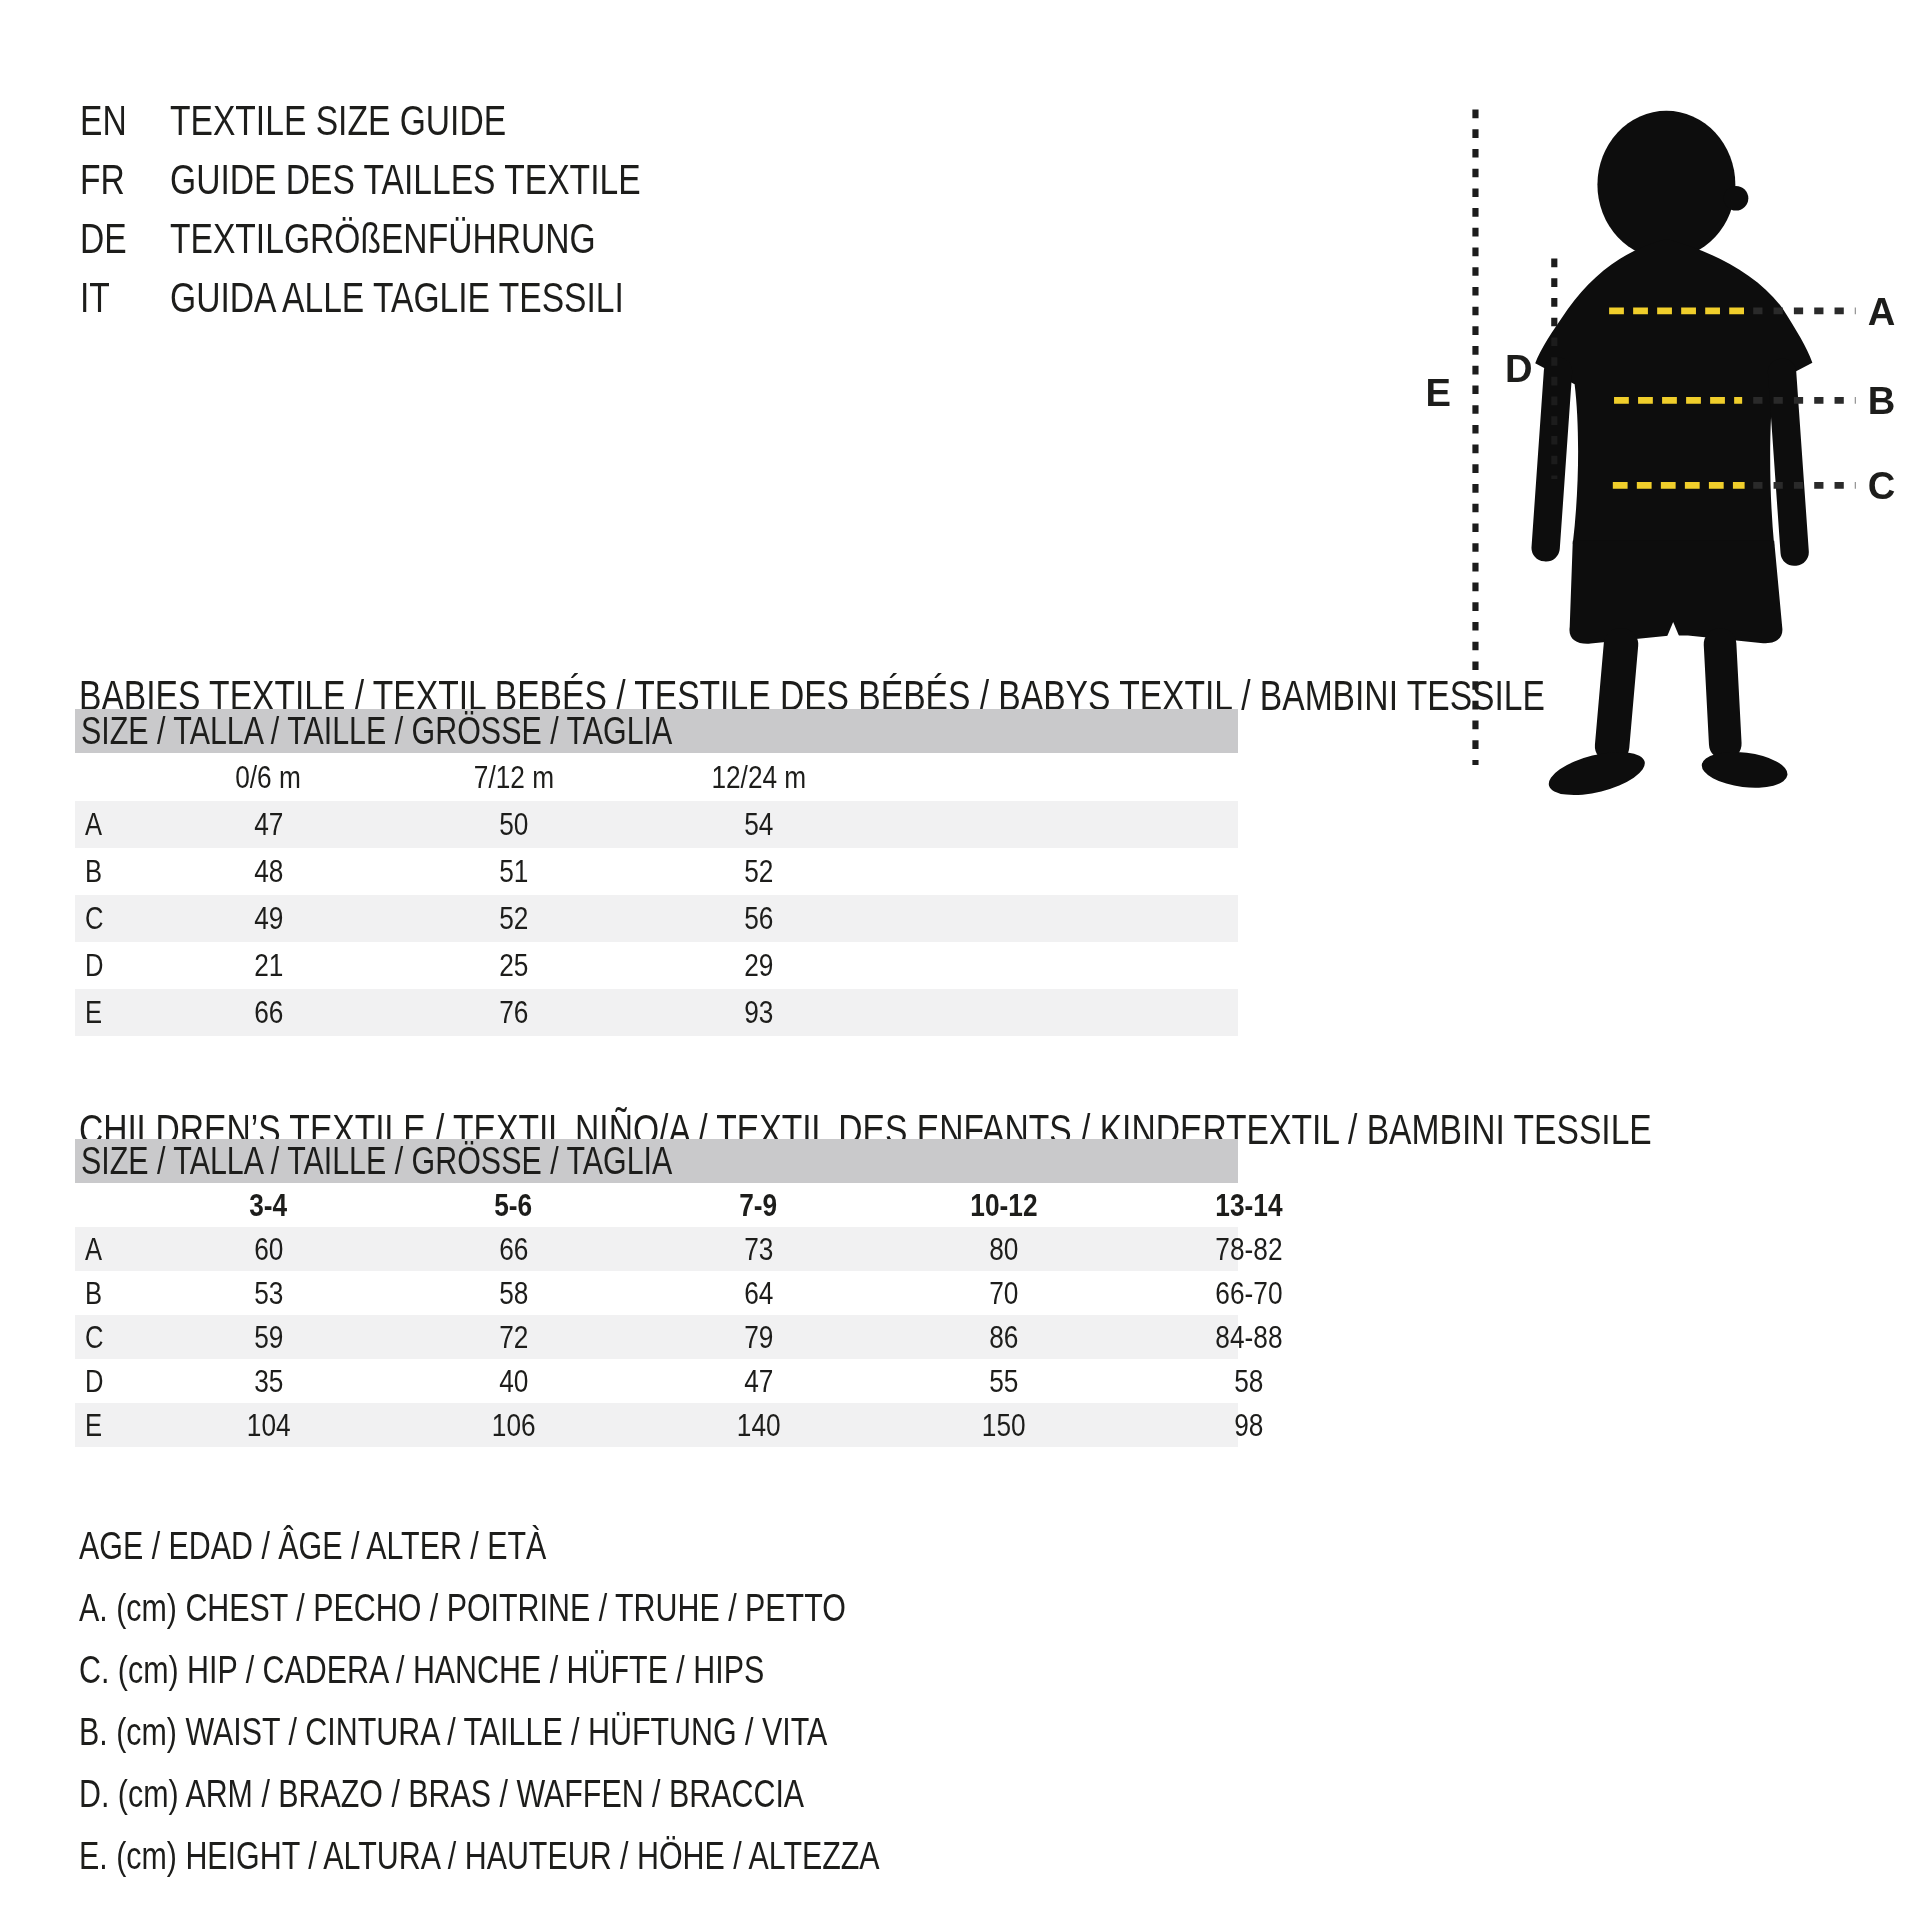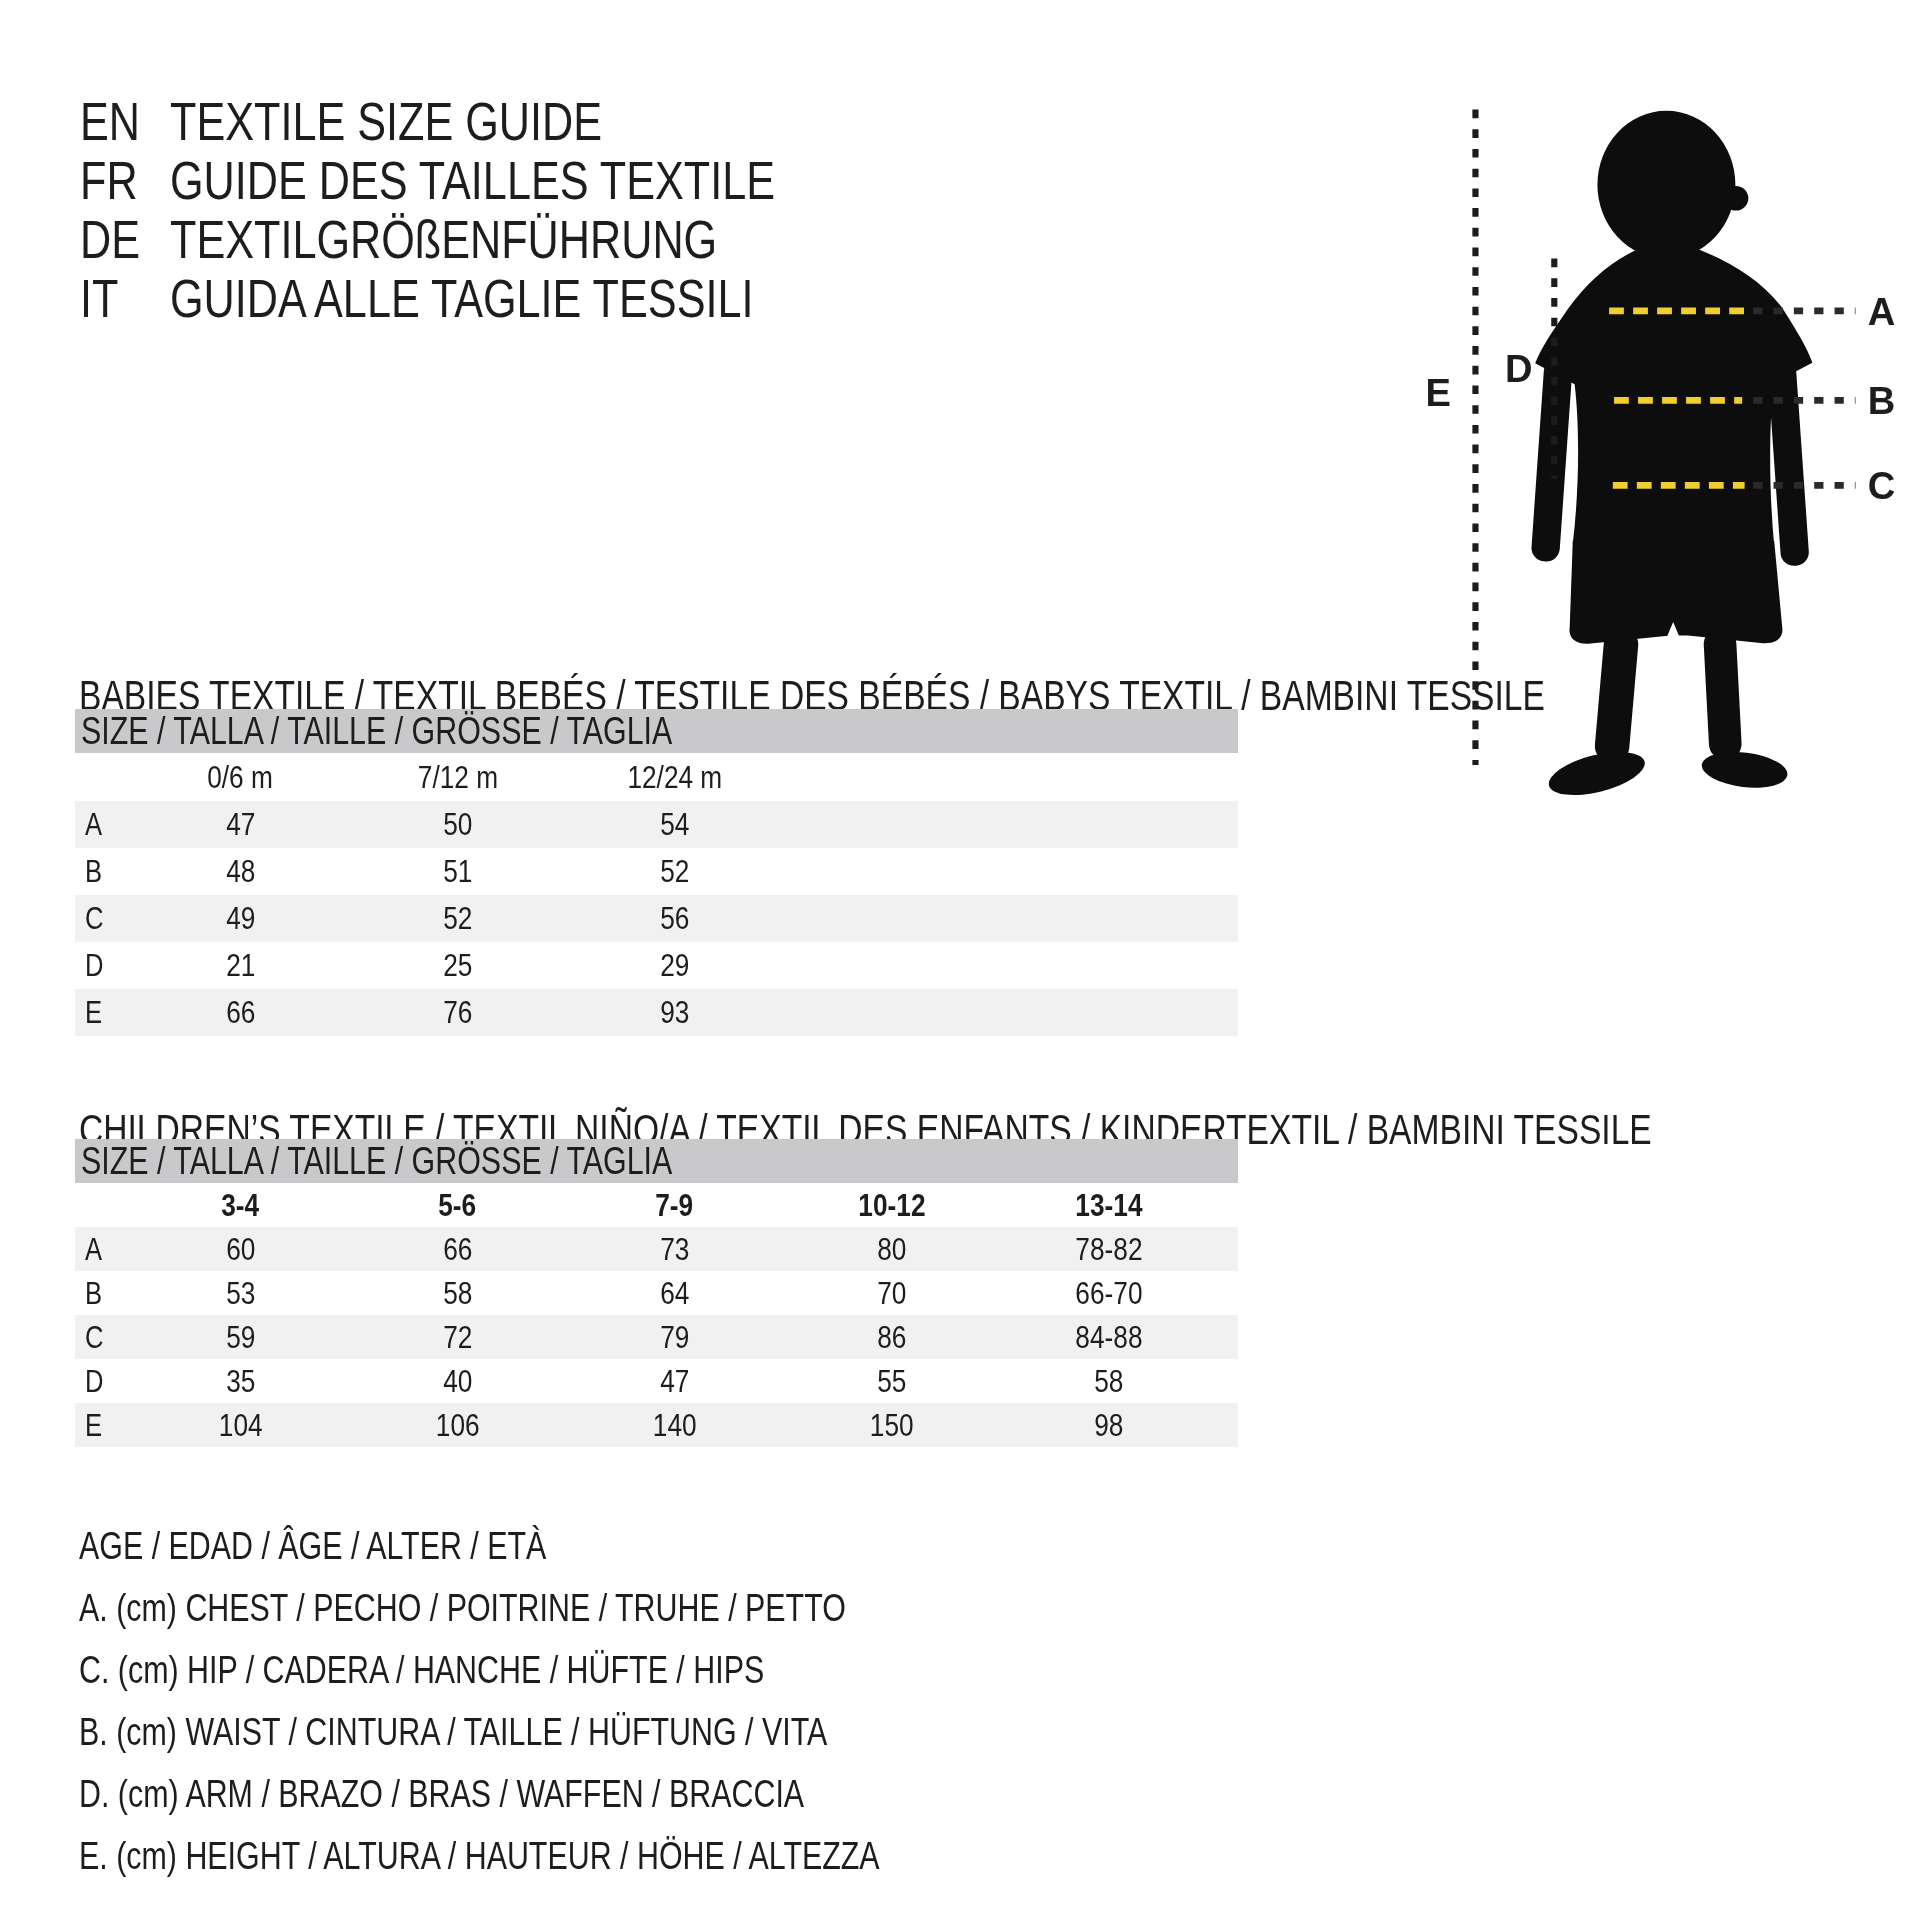--- a/index.html
+++ b/index.html
@@ -22,21 +22,21 @@
   
   .lang-block {
     position: absolute;
     left: 80px;
     top: 91px;
   }
   .lang-row {
     height: 59px;
     display: flex;
     align-items: center;
-    font-size: 54px;
+    font-size: 42px;
     letter-spacing: 0px;
   }
   .lang-code { width: 90px; flex: 0 0 90px; }
 
   
   .section-heading {
     position: absolute;
     left: 79px;
     font-size: 42px;
     line-height: 44px;
@@ -60,20 +60,21 @@
     background: #c9c9cb;
     display: flex;
     align-items: center;
     padding-left: 6.2px;
     font-size: 38px;
   }
   .t-row {
     display: grid;
     align-items: center;
     font-size: 32px;
+    gap: 28px;
   }
   .babies-grid   { grid-template-columns: 57px 217px 217px 217px; }
   .children-grid { grid-template-columns: 57px 217px 217px 217px 217px 217px; }
   #babies-table .t-row   { height: 47px; }
   #children-table .thead { height: 47px; font-weight: bold; }
   #children-table .t-row { height: 44px; }
   #babies-table .thead   { height: 48px; }
   .t-row.striped { background: #f1f1f2; }
   .row-label { padding-left: 10px; }
   .t-cell { text-align: center; }

